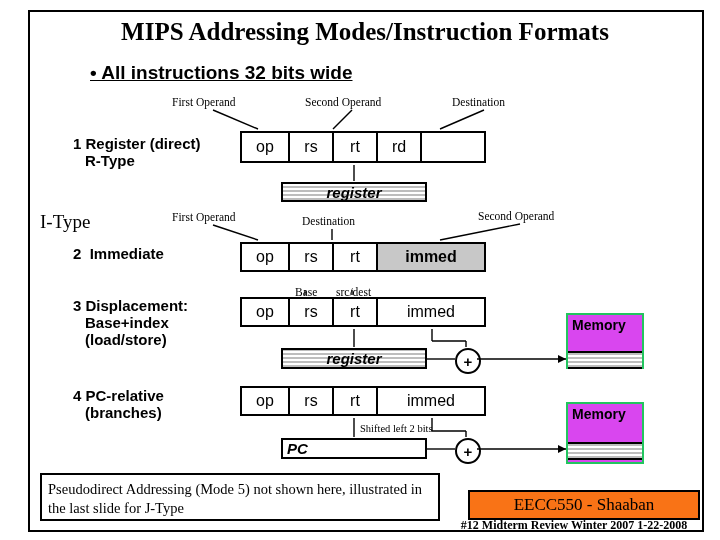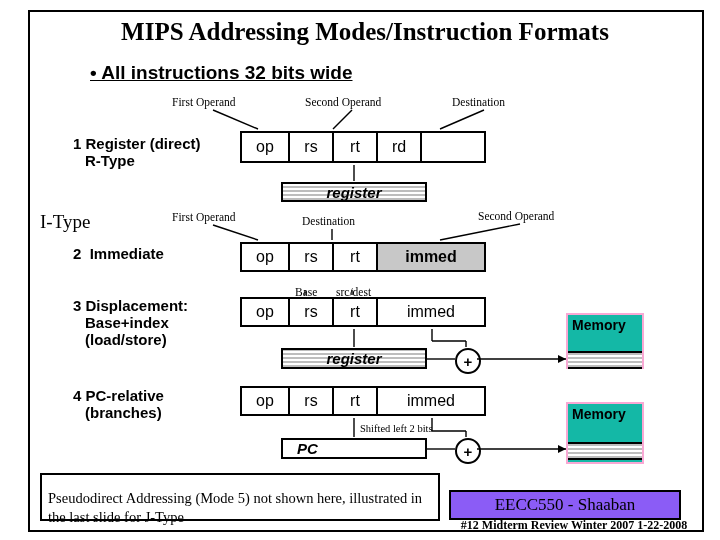--- a/index.html
+++ b/index.html
@@ -29,31 +29,31 @@
        font-family:"Liberation Sans",sans-serif;font-size:15px;font-weight:bold;color:#000;
        display:flex;align-items:center;justify-content:center;font-style:italic;}
   .bar.hatch{background:
      repeating-linear-gradient(0deg, #bdbdbd 0px, #bdbdbd 2px, #ffffff 2px, #ffffff 4px);}
   .bar.white{background:#fff;}
 
   .plus{position:absolute;width:22px;height:22px;border:2px solid #000;border-radius:50%;
         background:#fff;display:flex;align-items:center;justify-content:center;
         font-family:"Liberation Sans",sans-serif;font-size:15px;font-weight:bold;color:#000;}
 
-  .mem{position:absolute;border:2px solid #f9a8d4;background:#14b8a6;box-sizing:border-box;}
+  .mem{position:absolute;border:2px solid #22c55e;background:#d946ef;box-sizing:border-box;}
   .mem .memlabel{font-family:"Liberation Sans",sans-serif;font-size:14px;font-weight:bold;color:#000;
                  padding:2px 0 0 4px;}
   .mem .memband{position:absolute;left:0;right:0;height:14px;
      background:repeating-linear-gradient(0deg,#bdbdbd 0px,#bdbdbd 2px,#ffffff 2px,#ffffff 4px);
      border-top:2px solid #000;border-bottom:2px solid #000;}
 
   .note{position:absolute;left:40px;top:473px;width:400px;height:48px;border:2px solid #000;background:#fff;
-        font-family:"Liberation Serif",serif;font-size:14.5px;color:#000;padding:14px 6px;box-sizing:border-box;line-height:19px;}
+        font-family:"Liberation Serif",serif;font-size:14.5px;color:#000;padding:5px 6px;box-sizing:border-box;line-height:19px;}
 
-  .footer{position:absolute;left:449px;top:490px;width:228px;height:26px;border:2px solid #000;background:#8b5cf6;
+  .footer{position:absolute;left:468px;top:490px;width:228px;height:26px;border:2px solid #000;background:#f97316;
           display:flex;align-items:center;justify-content:center;
           font-family:"Liberation Serif",serif;font-size:17px;color:#000;}
   .footsub{position:absolute;left:460px;top:518px;width:228px;text-align:center;
            font-family:"Liberation Serif",serif;font-size:12px;font-weight:bold;color:#000;}
 
   svg.ovl{position:absolute;left:0;top:0;width:720px;height:540px;pointer-events:none;}
 </style>
 </head>
 <body>
 
@@ -133,21 +133,21 @@
 
   <div class="fieldrow" style="left:240px;top:386px;width:246px;height:30px;">
     <div class="fld" style="width:48px;">op</div>
     <div class="fld" style="width:44px;">rs</div>
     <div class="fld" style="width:44px;">rt</div>
     <div class="fld" style="width:106px;">immed</div>
   </div>
 
   <div class="lbl" style="left:360px;top:423px;font-size:10.5px;">Shifted left 2 bits</div>
 
-  <div class="bar white" style="left:281px;top:438px;width:146px;height:21px;justify-content:flex-start;padding-left:14px;">PC</div>
+  <div class="bar white" style="left:281px;top:438px;width:146px;height:21px;justify-content:flex-start;padding-left:4px;">PC</div>
   <div class="plus" style="left:455px;top:438px;">+</div>
 
   <div class="mem" style="left:566px;top:402px;width:78px;height:62px;">
     <div class="memlabel">Memory</div>
     <div class="memband" style="top:38px;"></div>
   </div>
 
   <svg class="ovl">
     <g stroke="#000" stroke-width="1.4" fill="none">
 

